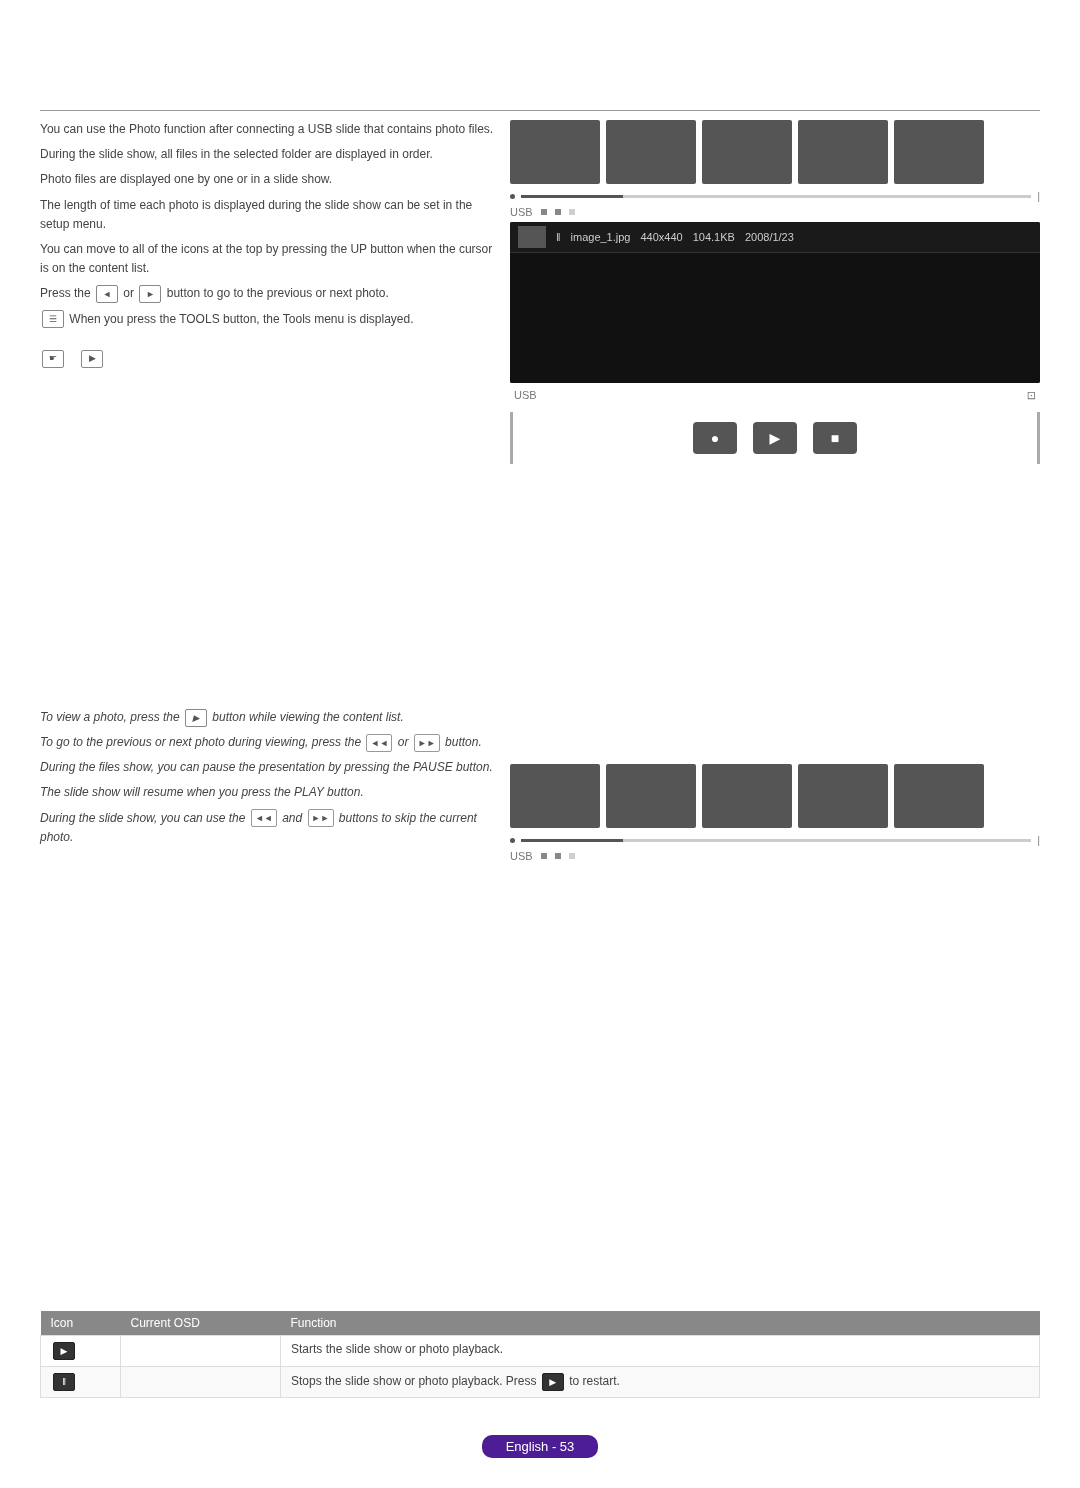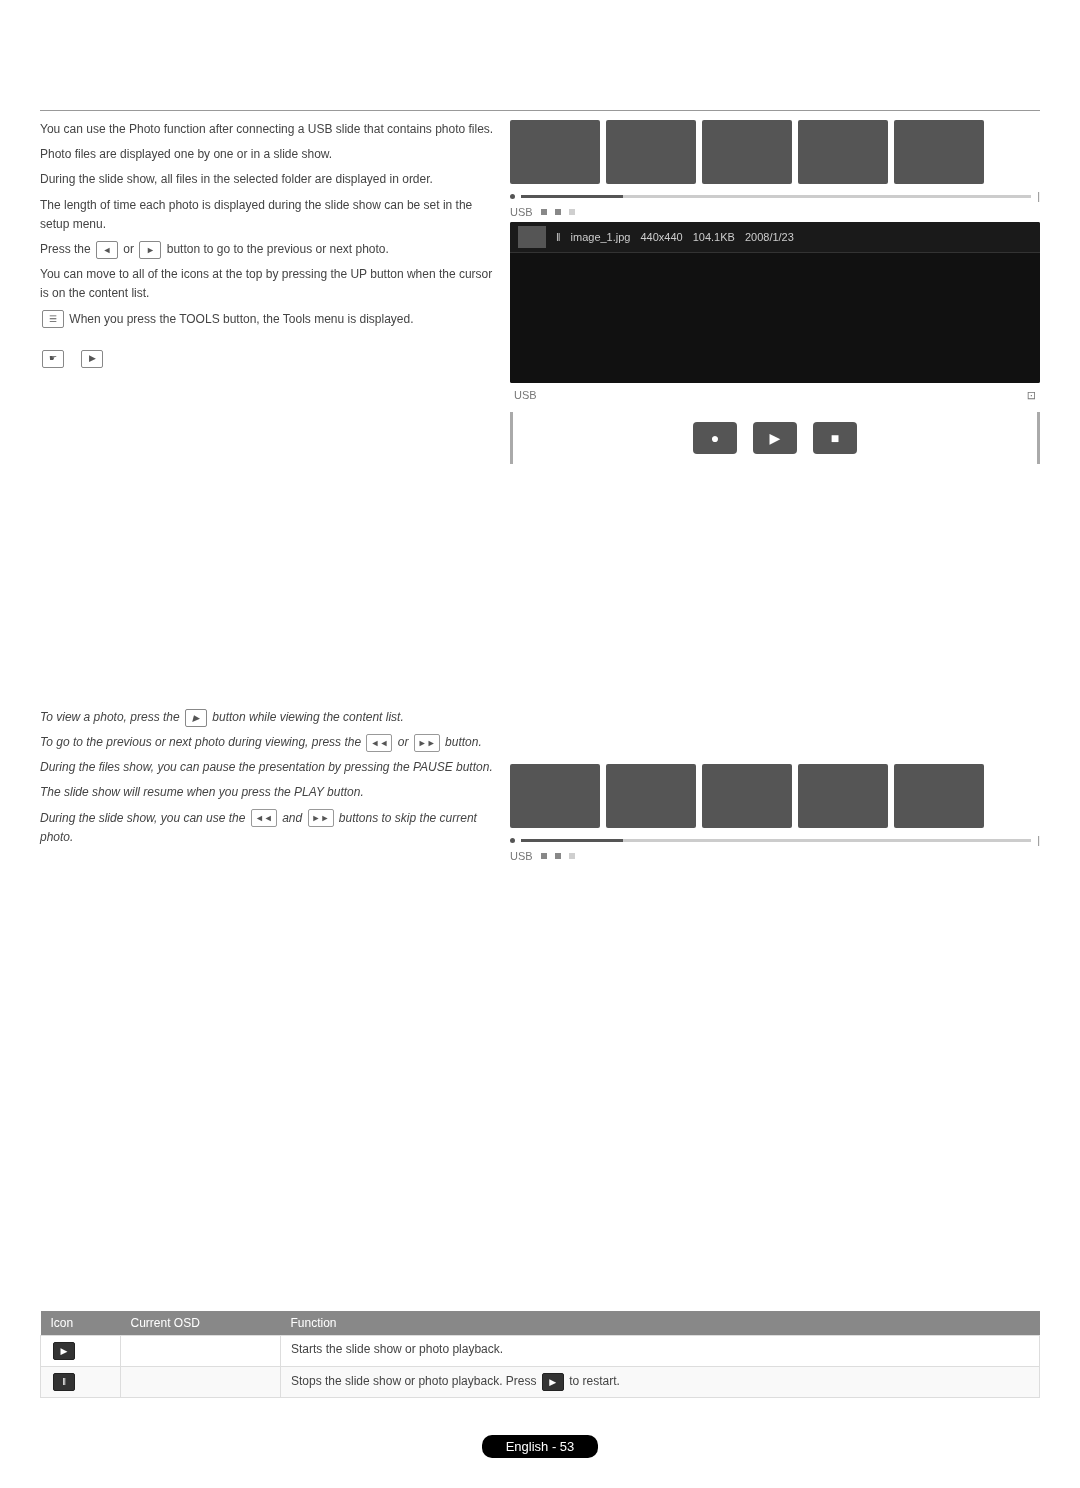--- a/index.html
+++ b/index.html
@@ -222,21 +222,21 @@
 
     
     .footer {
       position: absolute;
       bottom: 30px;
       left: 0; right: 0;
       text-align: center;
     }
     .footer-badge {
       display: inline-block;
-      background: #000000;
+      background: #4c1d95;
       color: #fff;
       font-size: 13px;
       padding: 4px 24px;
       border-radius: 10px;
     }
 
     
     .text-block {
       font-size: 12px;
       color: #444;
@@ -262,31 +262,31 @@
 </head>
 <body>
 
 <div class="top-rule"></div>
 
 <div class="main-content">
 
   <div class="left-col">
     <div class="text-block">
       <p>You can use the Photo function after connecting a USB slide that contains photo files.</p>
+      <p>During the slide show, all files in the selected folder are displayed in order.</p>
       <p>Photo files are displayed one by one or in a slide show.</p>
-      <p>During the slide show, all files in the selected folder are displayed in order.</p>
       <p>The length of time each photo is displayed during the slide show can be set in the setup menu.</p>
+      <p>You can move to all of the icons at the top by pressing the UP button when the cursor is on the content list.</p>
       <p>
         Press the
         <span class="inline-icon">◄</span>
         or
         <span class="inline-icon">►</span>
         button to go to the previous or next photo.
       </p>
-      <p>You can move to all of the icons at the top by pressing the UP button when the cursor is on the content list.</p>
       <p>
         <span class="inline-icon">☰</span>
         When you press the TOOLS button, the Tools menu is displayed.
       </p>
       <p style="margin-top:20px;">
         <span class="inline-icon">☛</span>
         &nbsp;&nbsp;
         <span class="inline-icon">▶</span>
       </p>
     </div>

